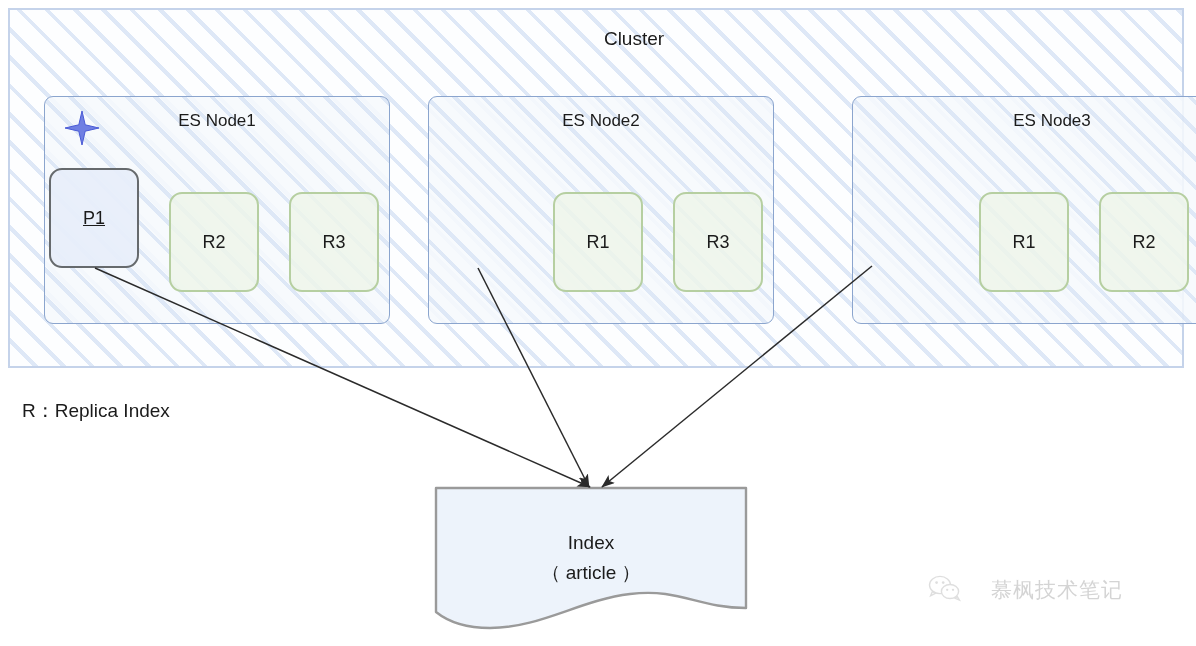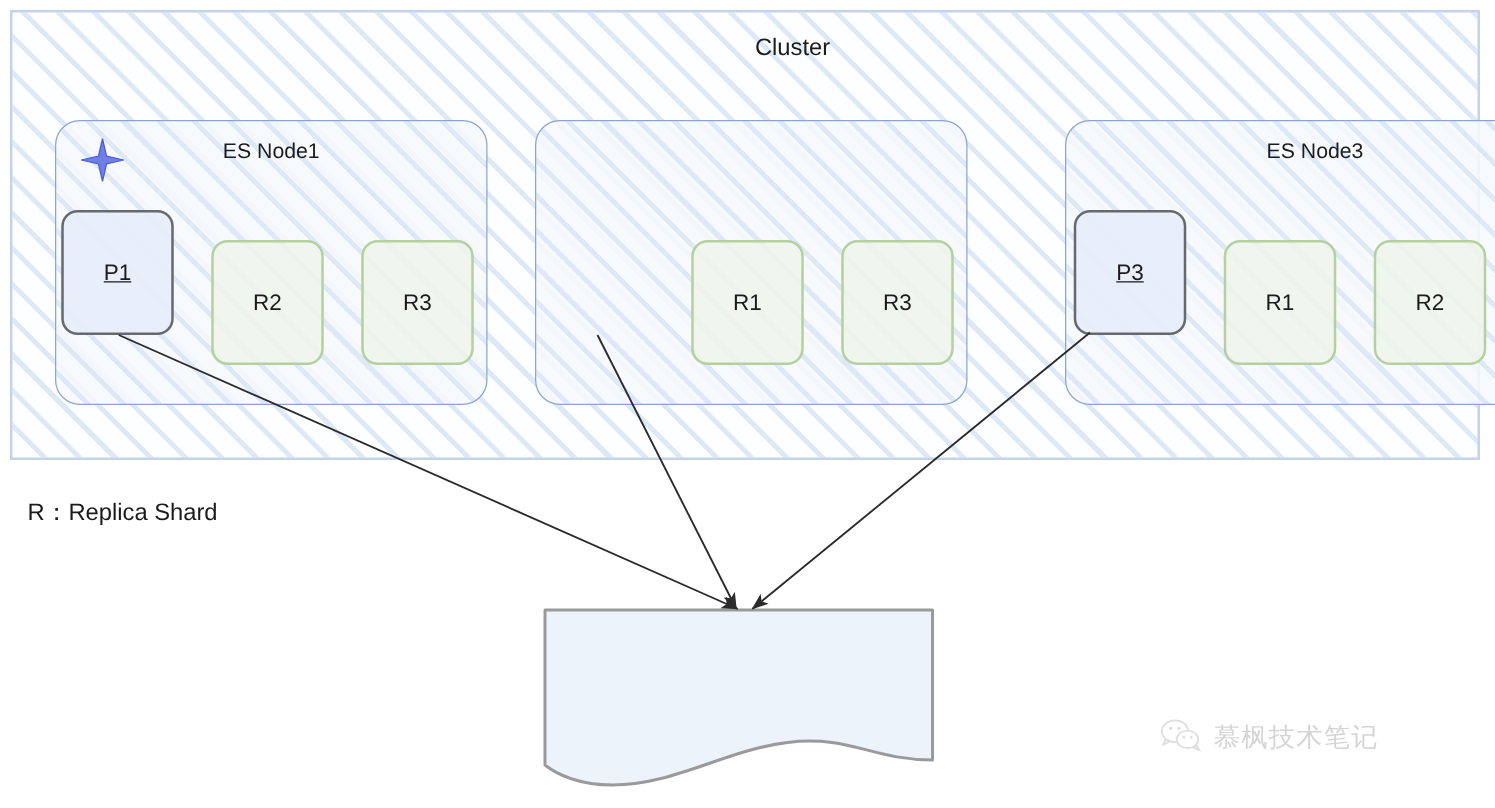--- a/index.html
+++ b/index.html
@@ -52,21 +52,21 @@
     margin-left: 36px;
   }
 
   
   .node-box {
     position: absolute;
     top: 96px;
     height: 228px;
     box-sizing: border-box;
     border: 1.6px solid #8ba5ce;
-    border-radius: 20px;
+    border-radius: 9px;
     background-color: rgba(246, 249, 253, 0.86);
     background-image: repeating-linear-gradient(
       45deg,
       rgba(197, 214, 240, 0.00) 0px,
       rgba(197, 214, 240, 0.00) 16px,
       rgba(197, 214, 240, 0.50) 16px,
       rgba(197, 214, 240, 0.50) 20px
     );
   }
   .node-title {
@@ -161,20 +161,21 @@
     display: flex;
     align-items: center;
     gap: 9px;
     opacity: 0.42;
   }
   .watermark-text {
     font-size: 21px;
     letter-spacing: 1px;
     color: #9a9a9a;
     font-family: "DejaVu Sans", sans-serif;
+    margin-left: 20px;
   }
 </style>
 </head>
 <body>
 
 <div id="stage">
 
   <div class="cluster-box">
     <div class="cluster-title">Cluster</div>
   </div>
@@ -191,49 +192,51 @@
     </div>
     <div class="shard replica" style="left:124px;">
       <span>R2</span>
     </div>
     <div class="shard replica" style="left:244px;">
       <span>R3</span>
     </div>
   </div>
 
   <div class="node-box" id="node-box-1" style="left:428px; width:346px;">
+    <div class="node-title">ES Node2</div>
     <div class="shard replica" style="left:124px;">
       <span>R1</span>
     </div>
     <div class="shard replica" style="left:244px;">
       <span>R3</span>
     </div>
   </div>
 
   <div class="node-box" id="node-box-2" style="left:852px; width:400px;">
     <div class="node-title">ES Node3</div>
-    <div class="shard primary" style="left:6px;">
-      <span>P3</span>
-    </div>
     <div class="shard replica" style="left:126px;">
       <span>R1</span>
     </div>
     <div class="shard replica" style="left:246px;">
       <span>R2</span>
     </div>
   </div>
 
   <div class="legend">
-    <div>R：Replica Shard</div>
+    <div>R：Replica Index</div>
   </div>
 
   <div class="index-shape">
     <svg width="322" height="152" viewBox="0 0 322 152">
       <path d="M6 6 L316 6 L316 126 C 268 126, 250 106, 200 112 C 150 118, 110 146, 60 146 C 34 146, 16 138, 6 130 Z" fill="#edf3fb" stroke="#9a9a9a" stroke-width="2.4" stroke-linejoin="round"></path>
     </svg>
+  </div>
+  <div class="index-label">
+    <div>Index</div>
+    <div>（ article ）</div>
   </div>
 
   <svg class="arrows">
     <defs>
       <marker id="ah" markerWidth="10" markerHeight="10" refX="8.4" refY="3.4" orient="auto" markerUnits="strokeWidth">
         <path d="M0,0 L9,3.4 L0,6.8 L2.1,3.4 Z" fill="#2b2b2b"></path>
       </marker>
     </defs>
 
     <line x1="95" y1="268" x2="590" y2="487" stroke="#2b2b2b" stroke-width="1.5" marker-end="url(#ah)"></line>

